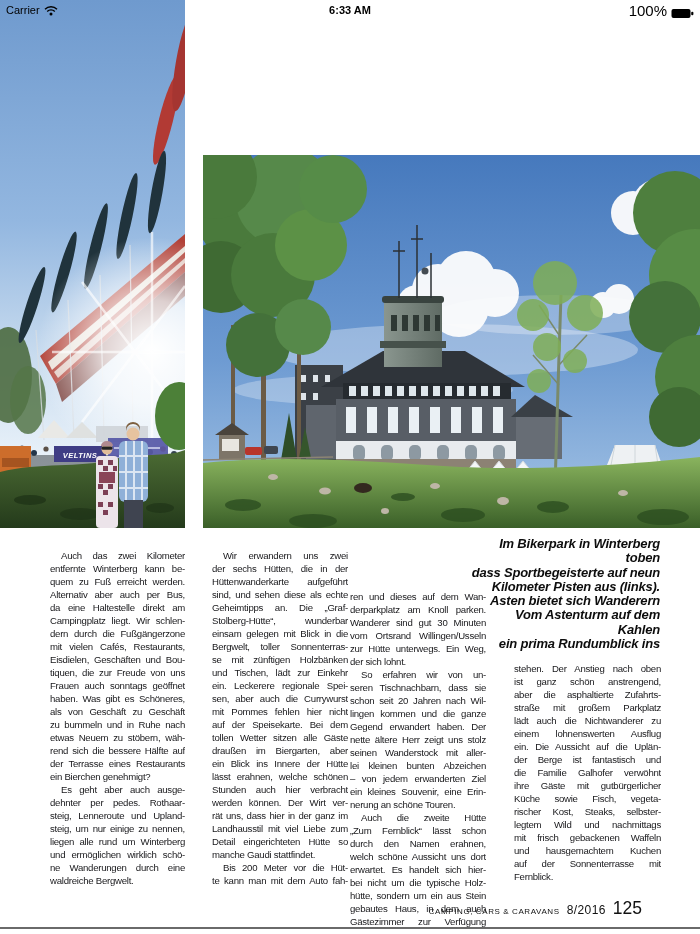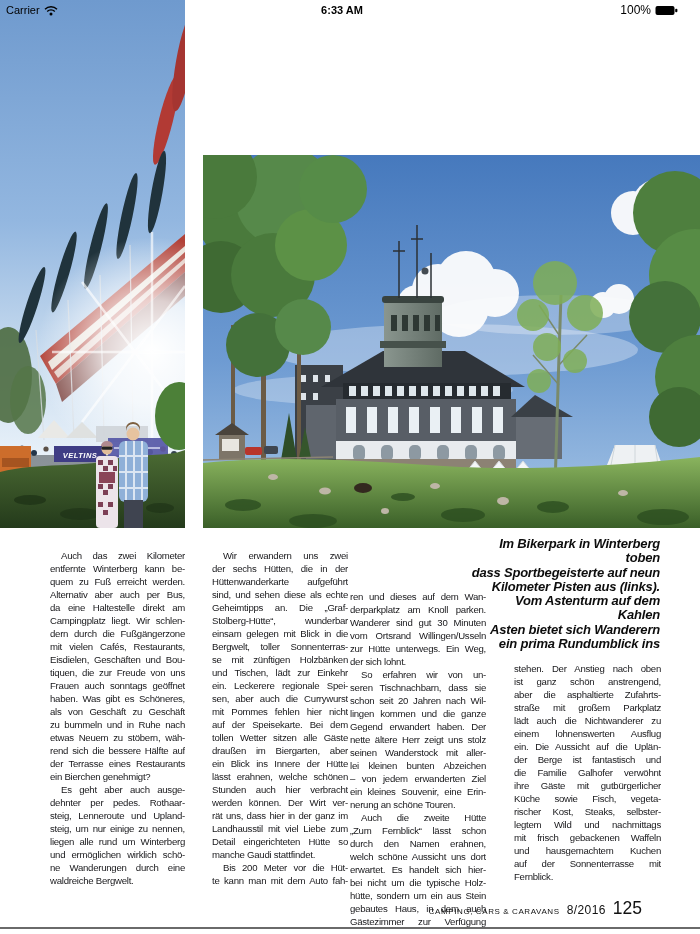--- a/index.html
+++ b/index.html
@@ -1,24 +1,24 @@
 <!DOCTYPE html>
 <html><head>
 <meta charset="utf-8">
 <style>
   html,body{margin:0;padding:0;background:#fff;}
   .screen{position:relative;width:700px;height:934px;background:#fff;overflow:hidden;
           font-family:"Liberation Sans",sans-serif;}
 
   
-  .status-bar{position:absolute;top:0;left:0;right:16px;height:20px;z-index:9;
+  .status-bar{position:absolute;top:0;left:0;right:0;height:20px;z-index:9;
               display:flex;align-items:center;padding:0 6px;color:#000;}
   .sb-left{display:flex;align-items:center;gap:4px;font-size:11px;}
   .sb-time{position:absolute;left:0;right:0;text-align:center;font-size:11px;font-weight:700;}
-  .sb-right{display:flex;align-items:center;gap:4px;margin-left:auto;font-size:12px;z-index:1;}
+  .sb-right{display:flex;align-items:flex-end;gap:4px;margin-left:auto;font-size:15px;z-index:1;}
 
   
   .photo{position:absolute;overflow:hidden;}
   .photo-left{left:0;top:0;width:185px;height:528px;}
   .photo-right{left:203px;top:155px;width:497px;height:373px;}
   .photo svg{display:block;}
 
   
   .caption{position:absolute;top:537px;right:40px;width:190px;text-align:right;
            font-weight:700;font-style:italic;font-size:13px;line-height:14.3px;
@@ -365,22 +365,22 @@
         <ellipse cx="110" cy="366" rx="24" ry="7"></ellipse>
           <ellipse cx="200" cy="342" rx="12" ry="4"></ellipse>
       </g>
     </svg>
   </div>
 
   <div class="caption">
       <div>Im Bikerpark in Winterberg toben</div>
       <div>dass Sportbegeisterte auf neun</div>
       <div>Kilometer Pisten aus (links).</div>
+      <div>Asten bietet sich Wanderern</div>
       <div>Vom Astenturm auf dem Kahlen</div>
-      <div>Asten bietet sich Wanderern</div>
       <div>ein prima Rundumblick ins</div>
     </div>
 
   <div class="col col-1">
       <div class="bline ind">Auch das zwei Kilometer</div>
       <div class="bline">entfernte Winterberg kann be-</div>
       <div class="bline">quem zu Fuß erreicht werden.</div>
       <div class="bline">Alternativ aber auch per Bus,</div>
       <div class="bline">da eine Haltestelle direkt am</div>
       <div class="bline">Campingplatz liegt. Wir schlen-</div>

